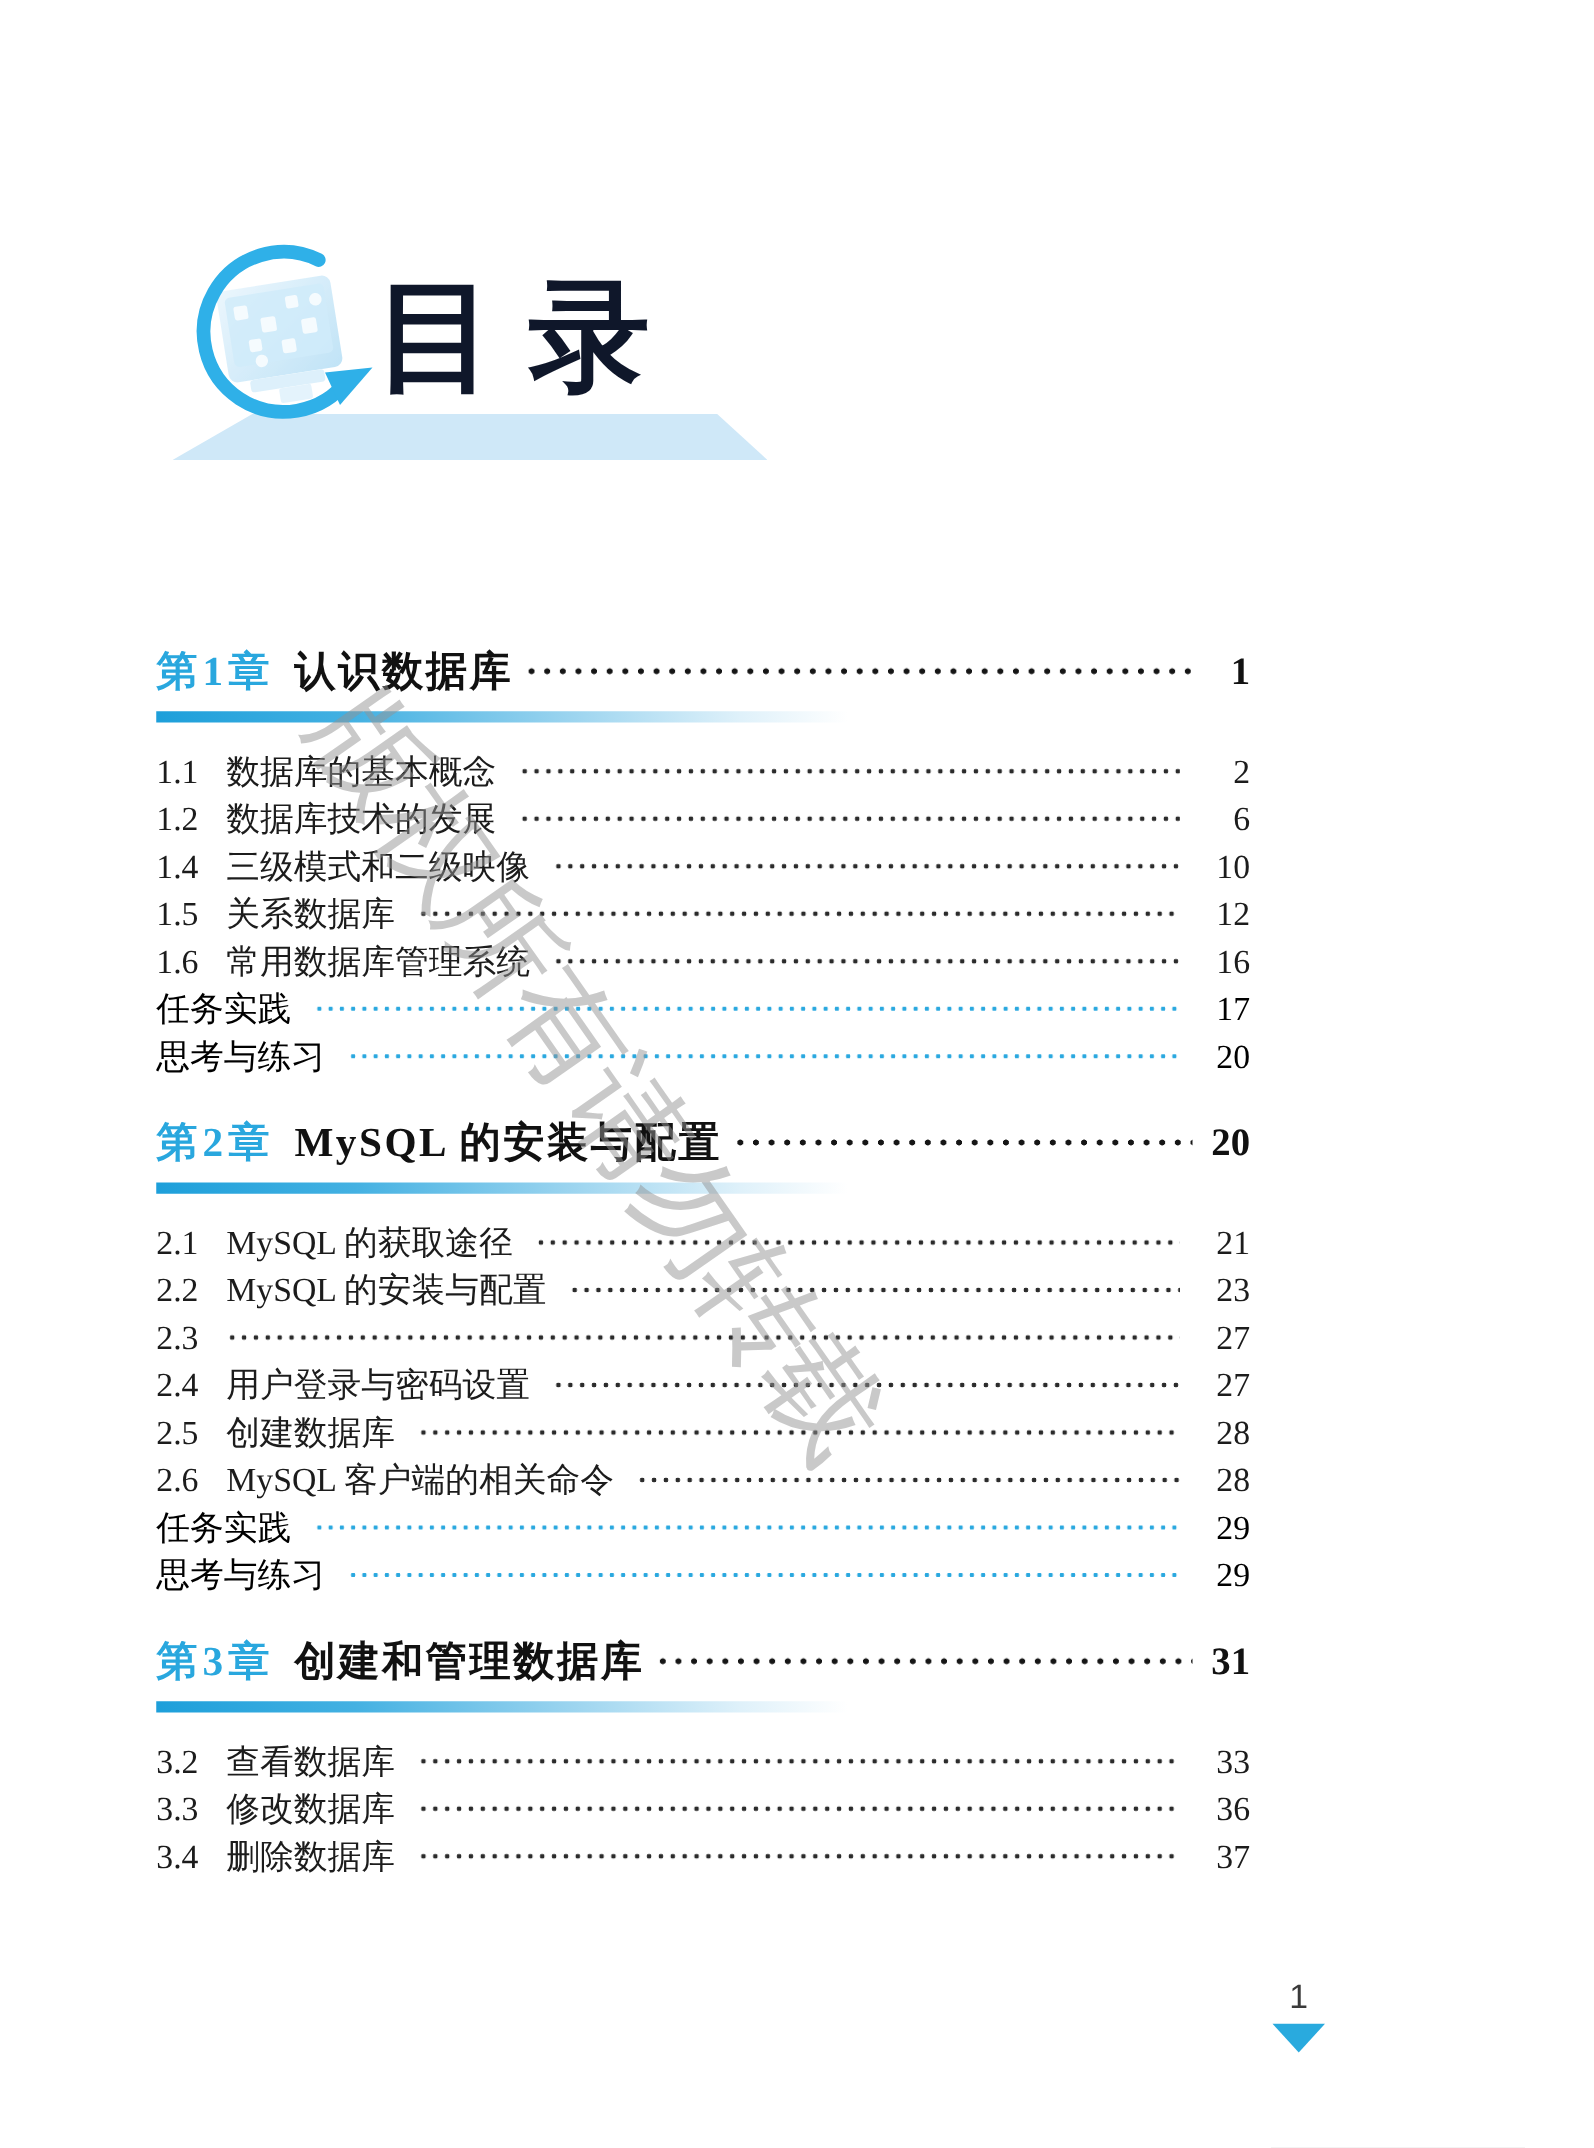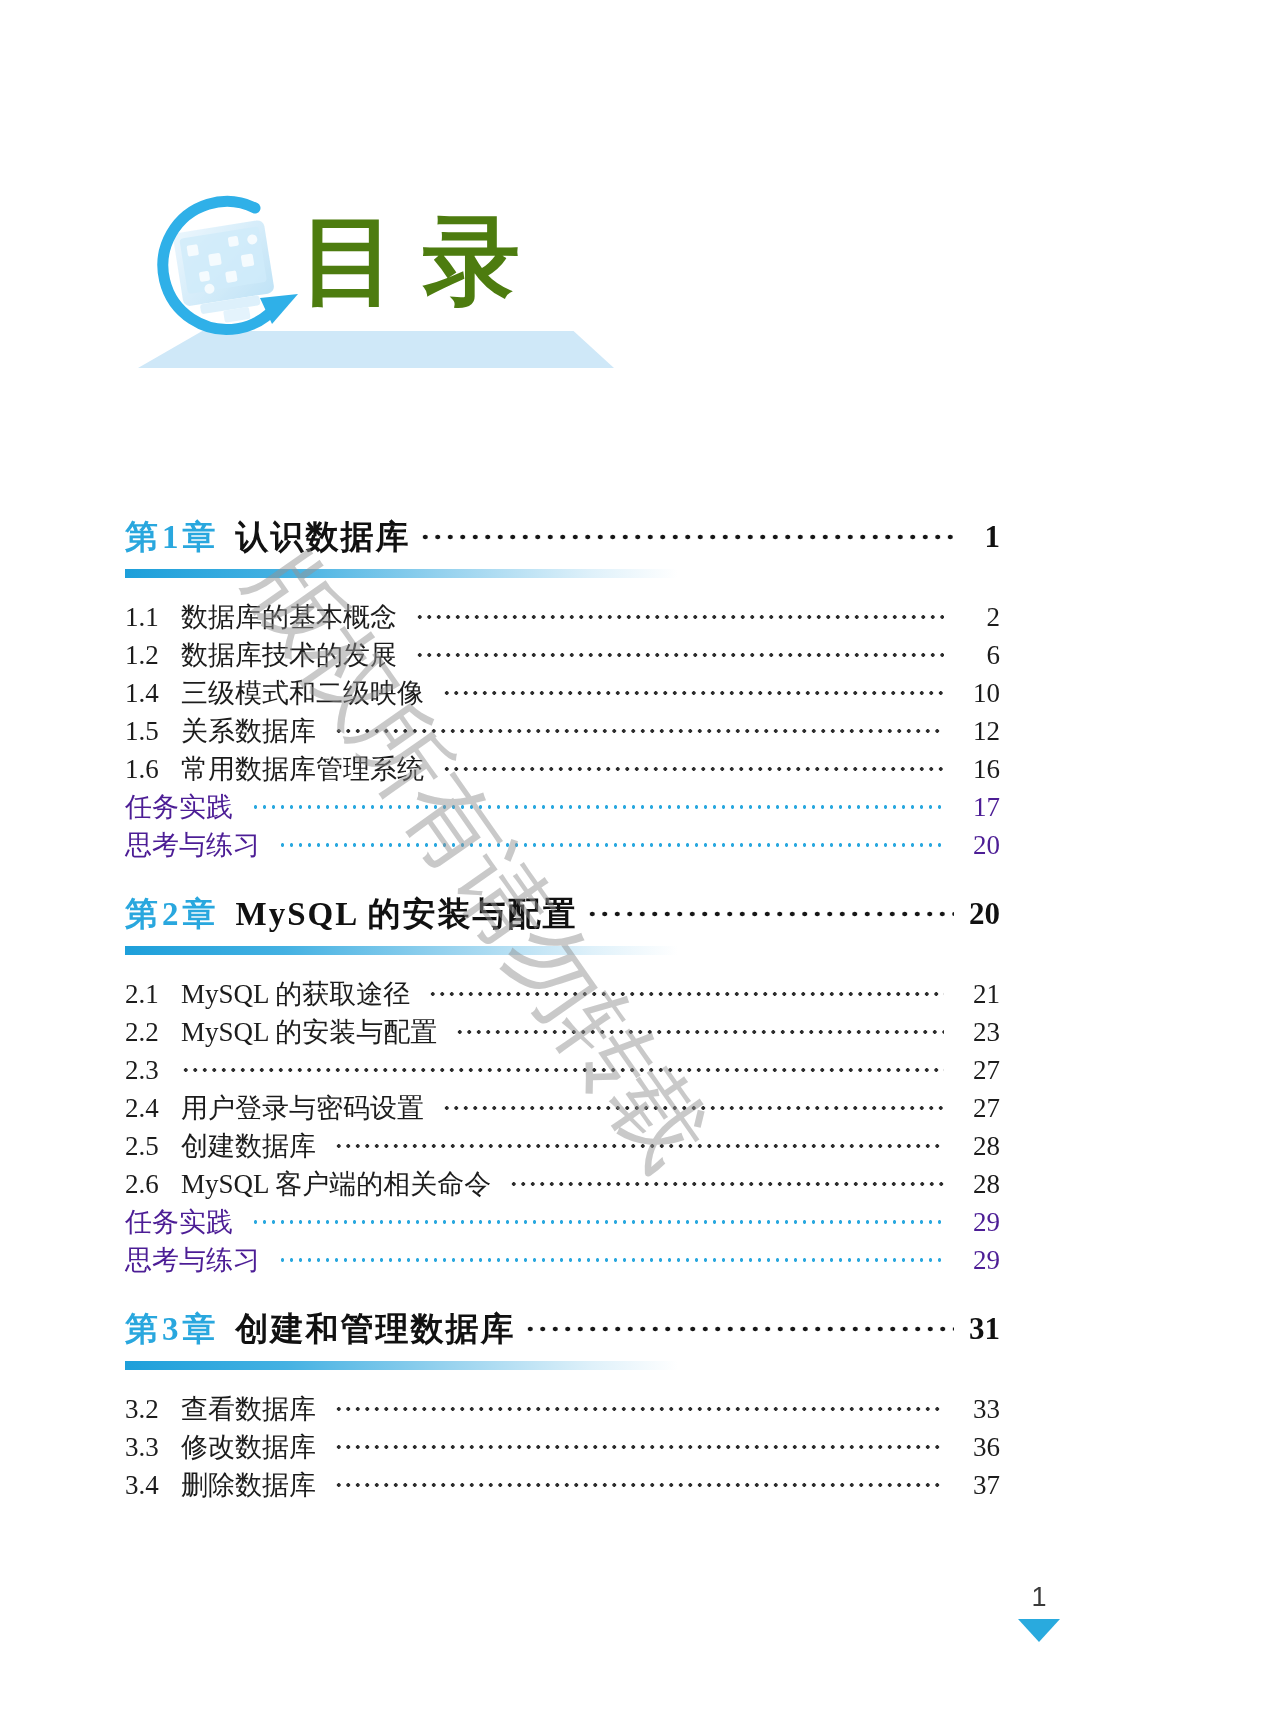--- a/index.html
+++ b/index.html
@@ -12,22 +12,22 @@
   
   .band {
     position:absolute; left:138px; top:331px; width:476px; height:37px;
     background:#cfe8f8;
     clip-path:polygon(13.5% 0, 91.5% 0, 100% 100%, 0 100%);
     z-index:1;
   }
   .logo { position:absolute; left:140px; top:182px; width:172px; height:184px; z-index:2; }
   .page-title {
     position:absolute; left:300px; top:220px; z-index:2;
-    font-family:Liberation Mono, monospace;
-    font-weight:900; font-size:97px; line-height:1; letter-spacing:26px; color:#4d7c0f;
+    font-family:Liberation Sans, sans-serif;
+    font-weight:900; font-size:97px; line-height:1; letter-spacing:26px; color:#0f172a;
     white-space:nowrap;
   }
 
   
   .watermark {
     position:absolute; left:322px; top:528px; z-index:6;
     transform:rotate(55deg); transform-origin:0 0;
     font-size:94px; letter-spacing:-4px; white-space:nowrap;
     color:rgba(148,148,148,0.5); pointer-events:none;
     font-family:"Liberation Serif","DejaVu Serif",serif;
@@ -56,21 +56,21 @@
   .entry { display:flex; align-items:center; height:38px; font-size:27px; color:#1c1c1c; }
   .e-num { width:56px; flex:0 0 auto; }
   .e-title { margin-right:18px; white-space:nowrap; flex:0 0 auto; }
   .e-dots {
     flex:1; align-self:stretch;
     background-image:radial-gradient(circle, #2b2b2b 1.7px, transparent 2.1px);
     background-size:9.5px 38px; background-repeat:repeat-x; background-position:0 center;
   }
   .e-page { min-width:46px; text-align:right; margin-left:10px; flex:0 0 auto; }
 
-  .entry.accent { color:#4c1d95; }
+  .entry.accent { color:#000000; }
   .entry.accent .e-dots {
     background-image:radial-gradient(circle, #2aa8df 1.6px, transparent 2.0px);
     background-size:9px 38px;
   }
 
   
   .footer-num {
     position:absolute; left:1008px; top:1582px; width:62px; text-align:center;
     font-family:"Liberation Sans","DejaVu Sans",sans-serif;
     font-size:27px; color:#3a3a3a; z-index:3;

